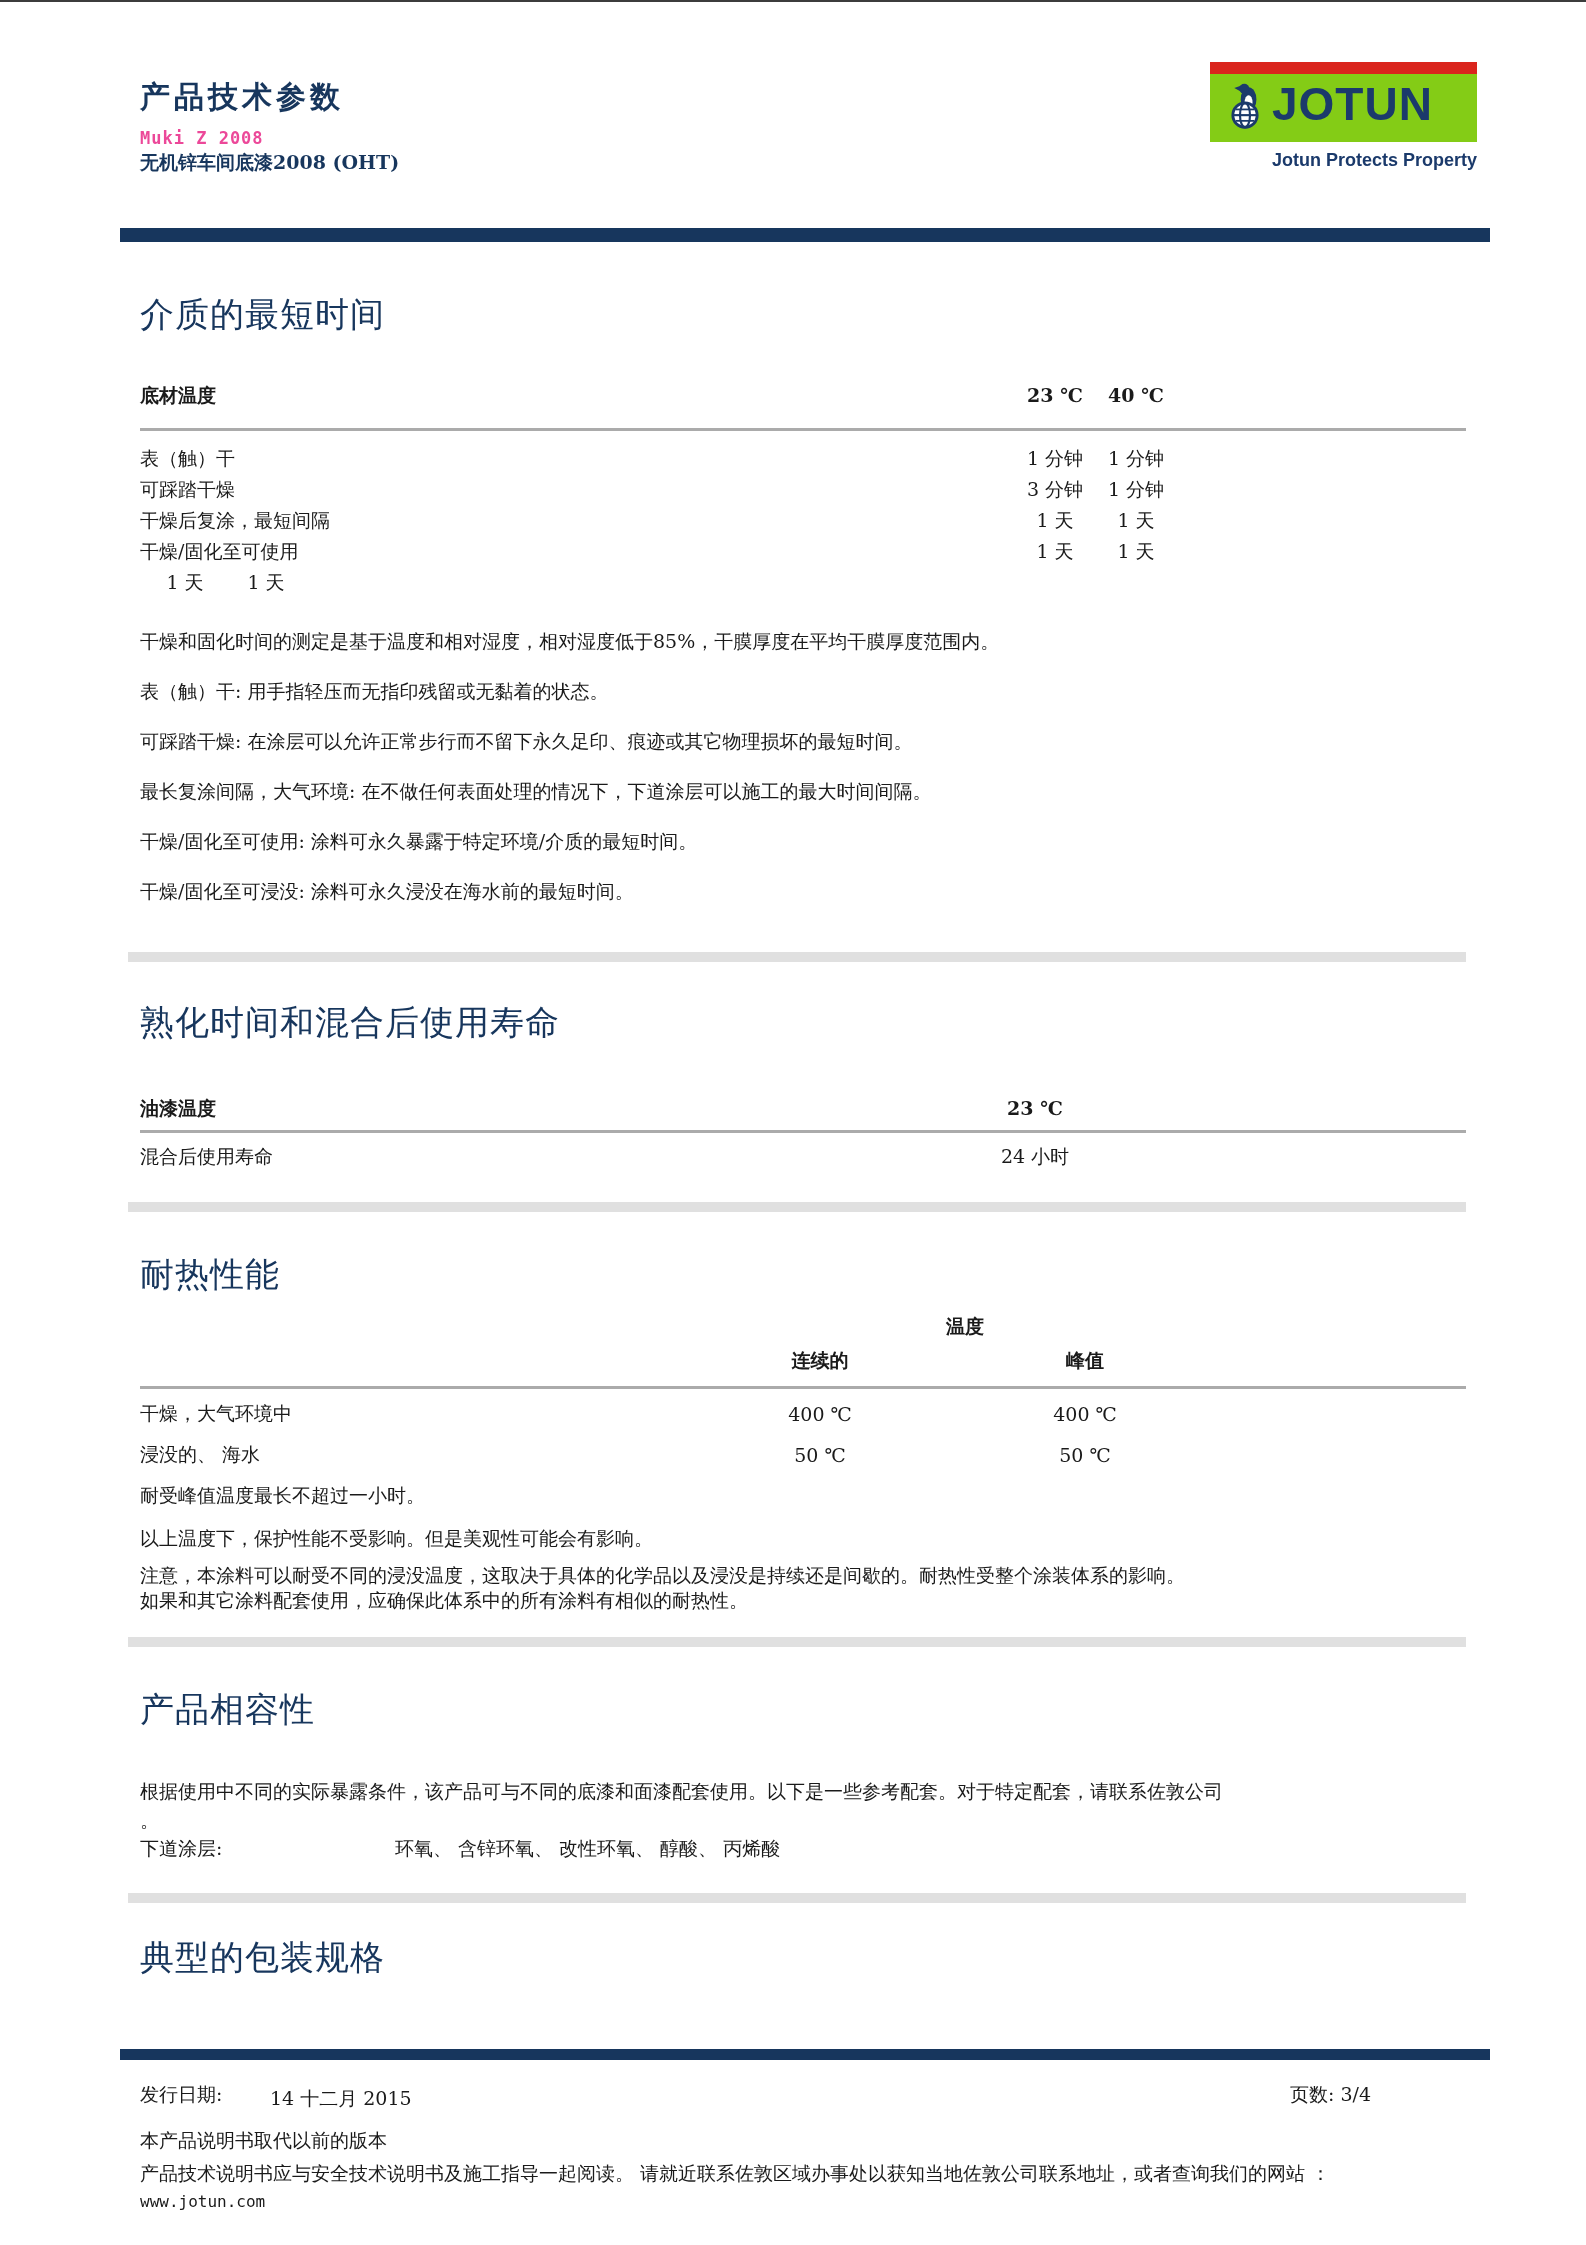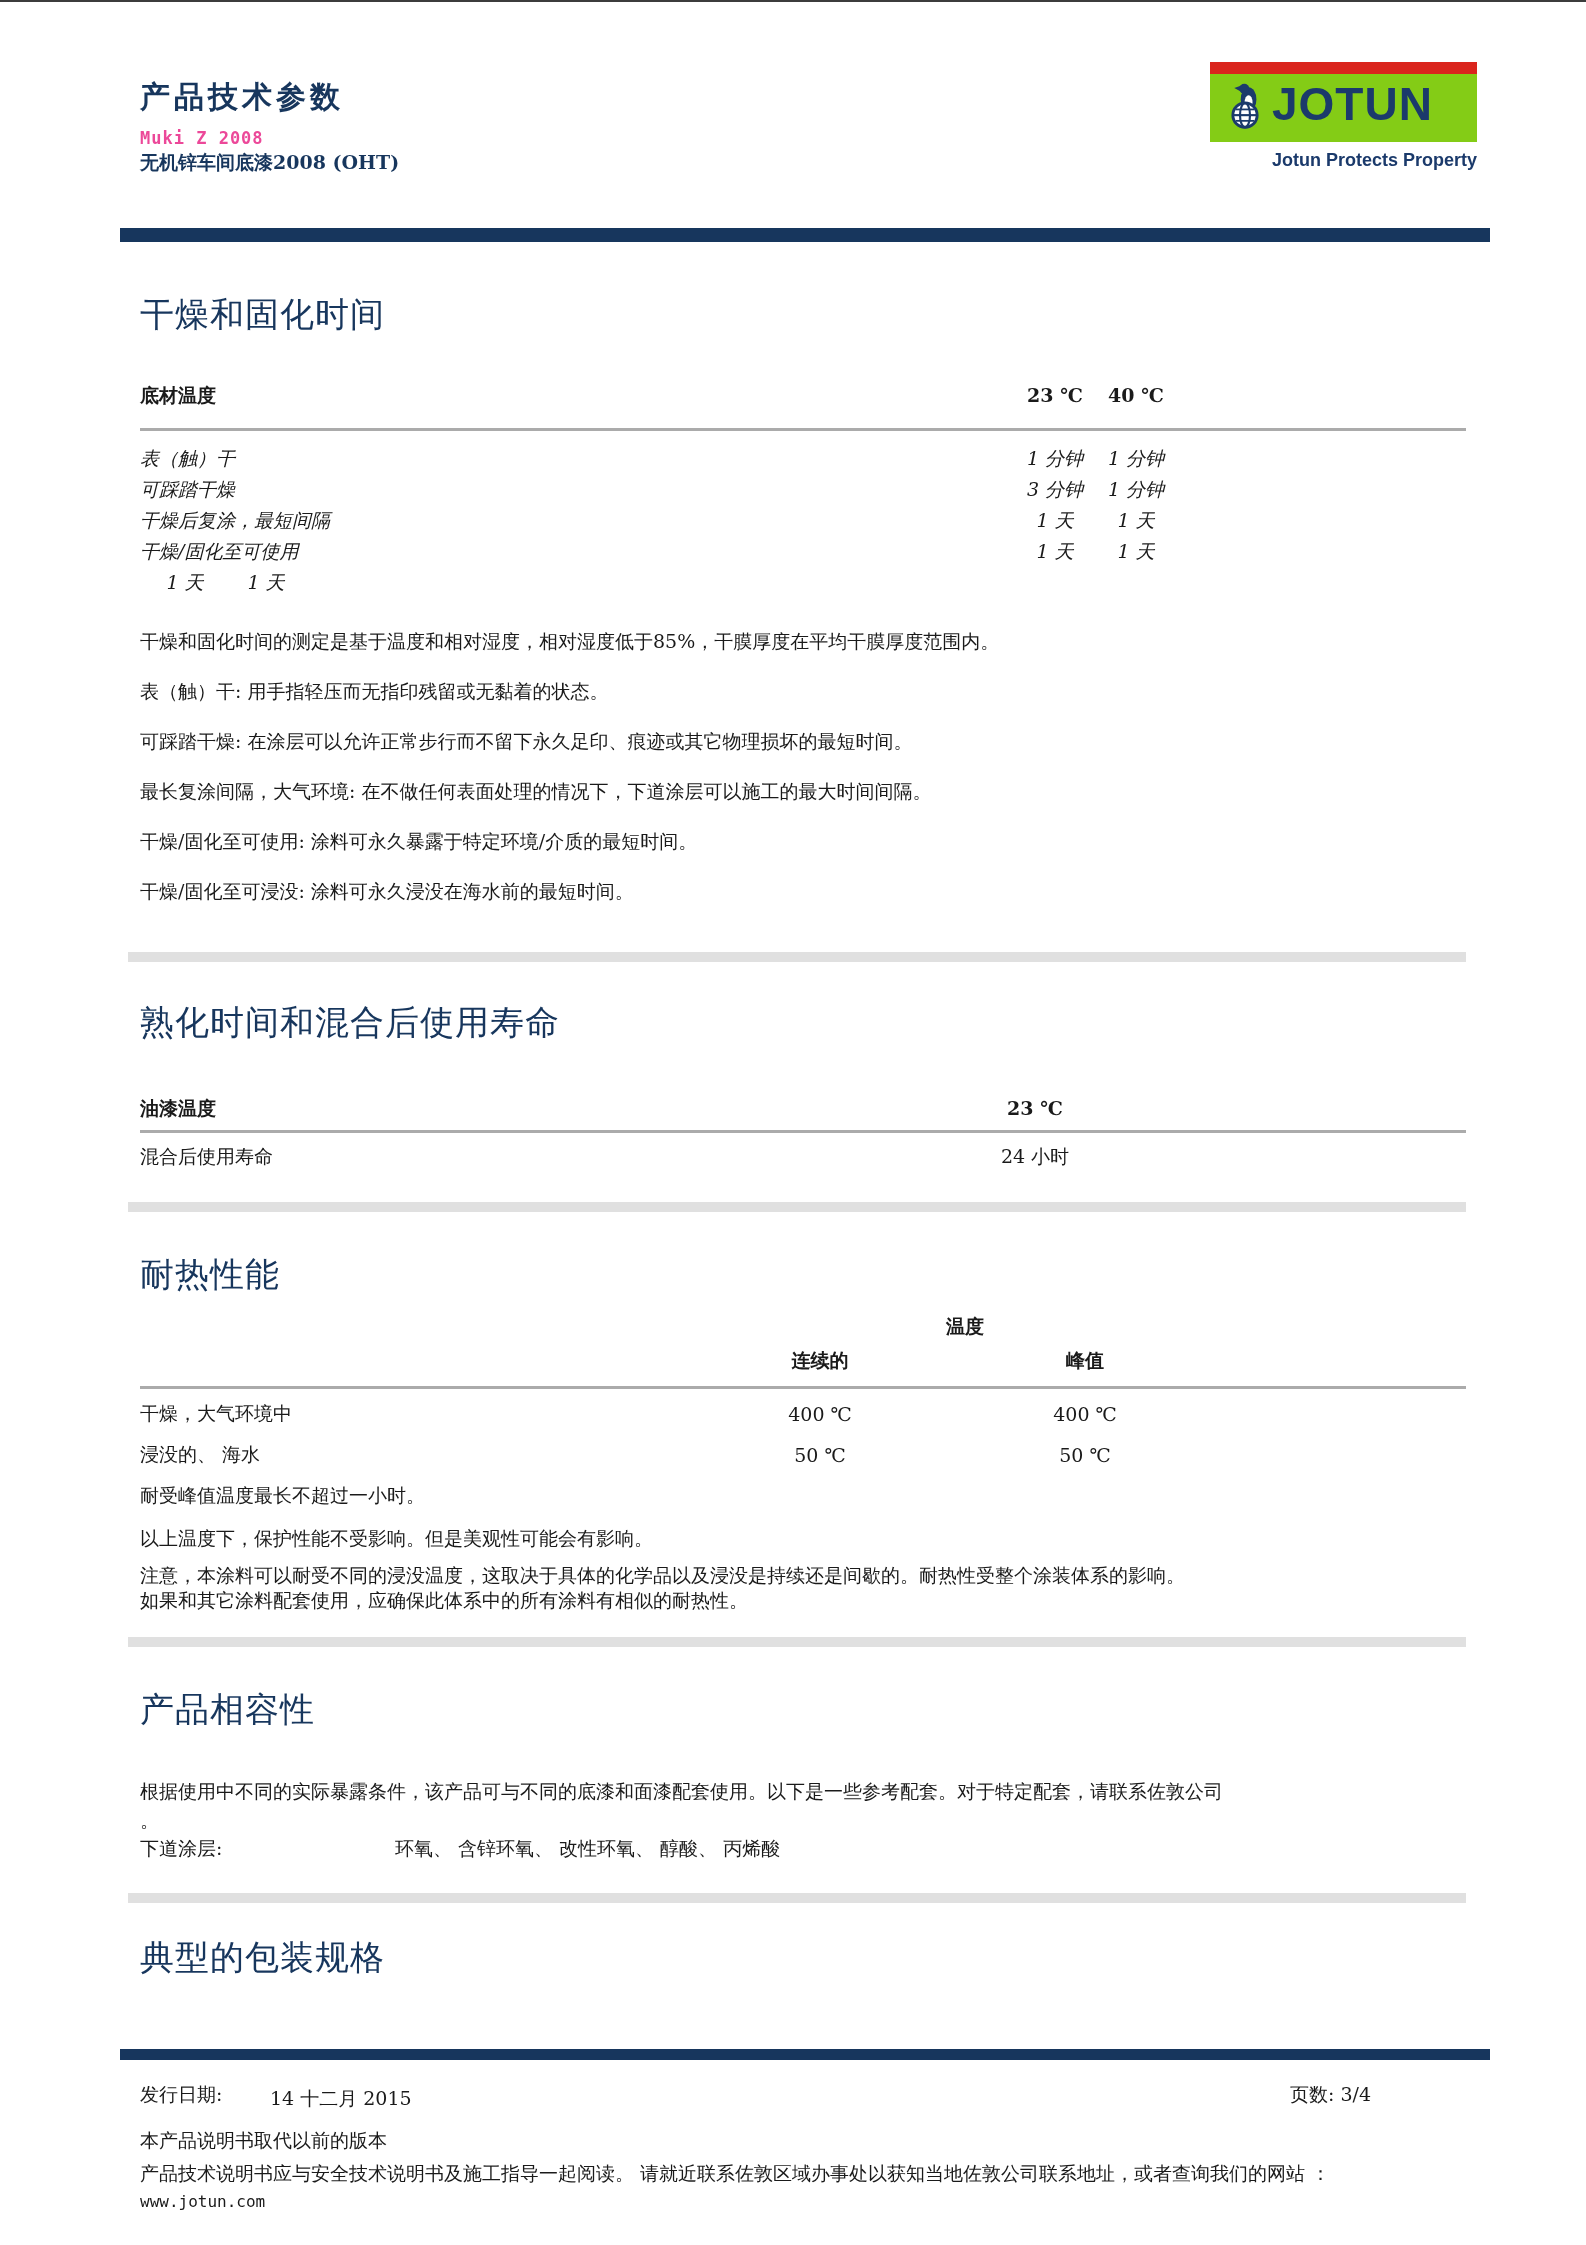--- a/index.html
+++ b/index.html
@@ -43,21 +43,21 @@
   .bold-h{font-weight:bold;font-size:19px;line-height:24px;}
   .cell{font-size:19px;}
 
   
   .table1{left:140px;top:383px;width:1326px;}
   .t1-label{width:870px;}
   .t1-c1{width:90px;text-align:center;}
   .t1-c2{width:72px;text-align:center;}
   .table1 .rule{margin-top:21px;}
   .t1-rows{margin-top:12px;}
-  .t1-rows .t-row{height:31px;font-style:italic;}
+  .t1-rows .t-row{height:31px;}
 
   
   .paras1{left:140px;top:629px;width:1326px;}
   .paras1 p{margin:0 0 25px 0;font-size:19px;line-height:25px;}
 
   
   .table2{left:140px;top:1096px;width:1326px;}
   .t2-label{width:850px;}
   .t2-c1{width:90px;text-align:center;}
   .table2 .rule{margin-top:10px;}
@@ -123,21 +123,21 @@
         <line x1="22" y1="54" x2="48" y2="54" stroke="#1B3A6B" stroke-width="2.5"></line>
       </g>
     </svg>
   </span>
   <span class="logo-word">JOTUN</span>
 </div>
 <div class="abs logo-tagline">Jotun Protects Property</div>
 
 <div class="abs navy-bar bar-header"></div>
 
-<div class="abs sec-title st1">干燥和固化时间</div>
+<div class="abs sec-title st1">介质的最短时间</div>
 
 <div class="abs table1">
   <div class="t-row">
     <span class="t1-label bold-h">底材温度</span>
     <span class="t1-c1 bold-h">23 ℃</span>
     <span class="t1-c2 bold-h">40 ℃</span>
   </div>
   <div class="rule"></div>
   <div class="t1-rows">
     <div class="t-row">

